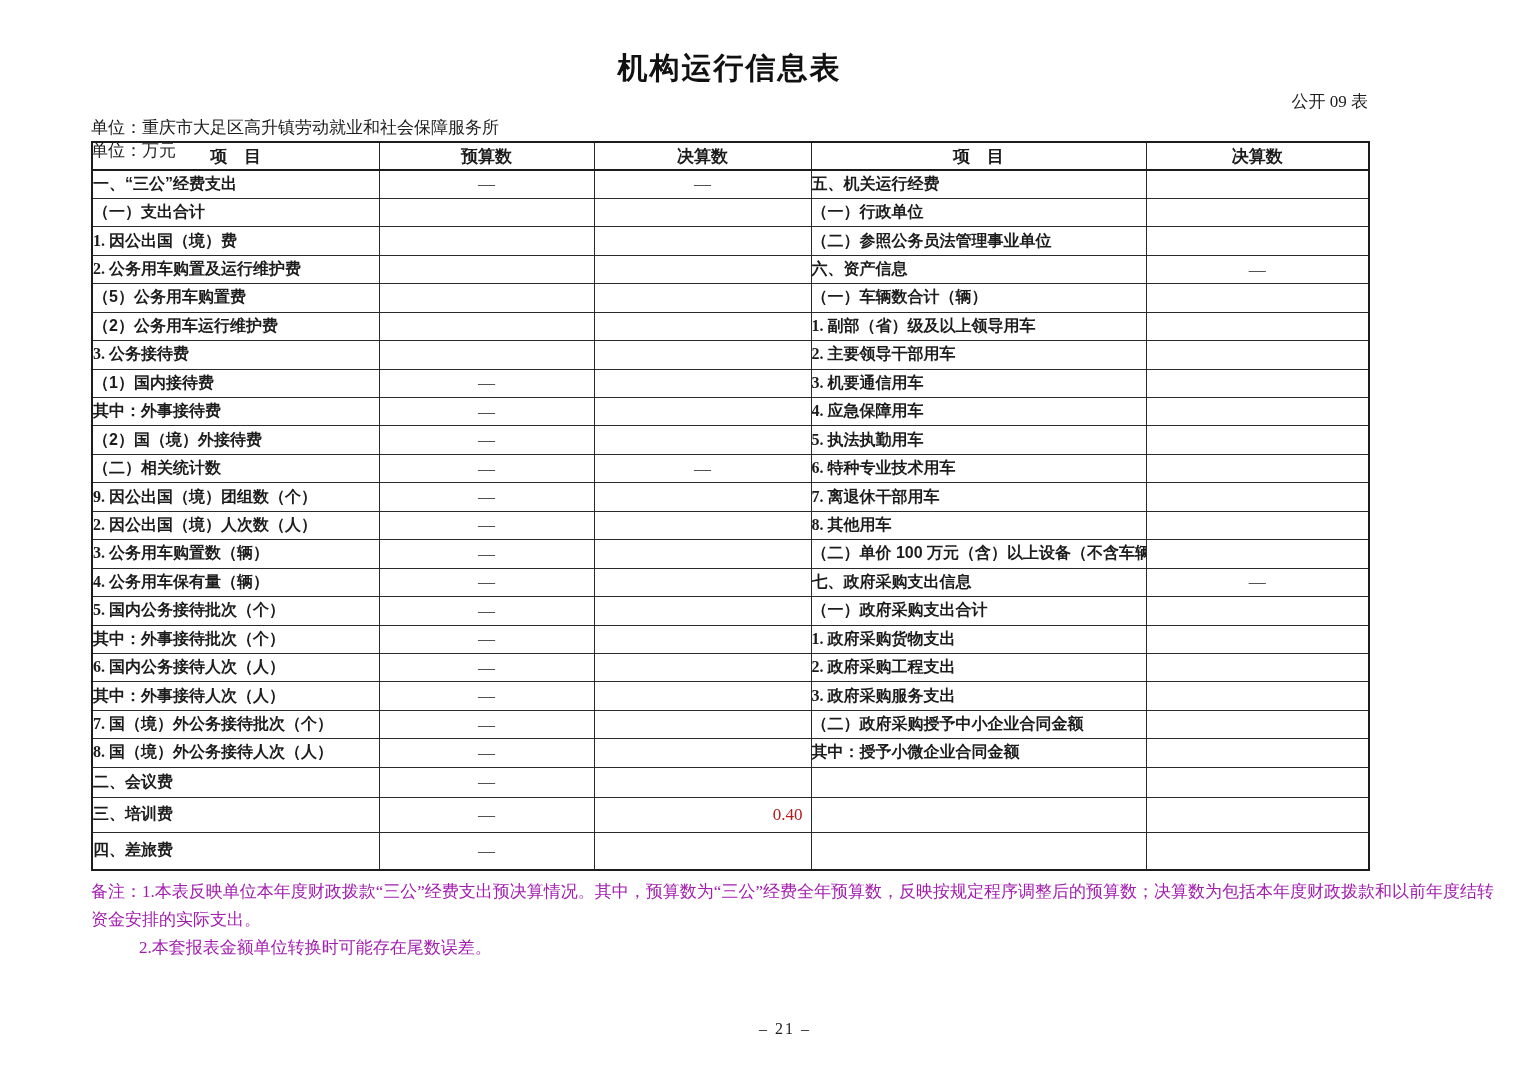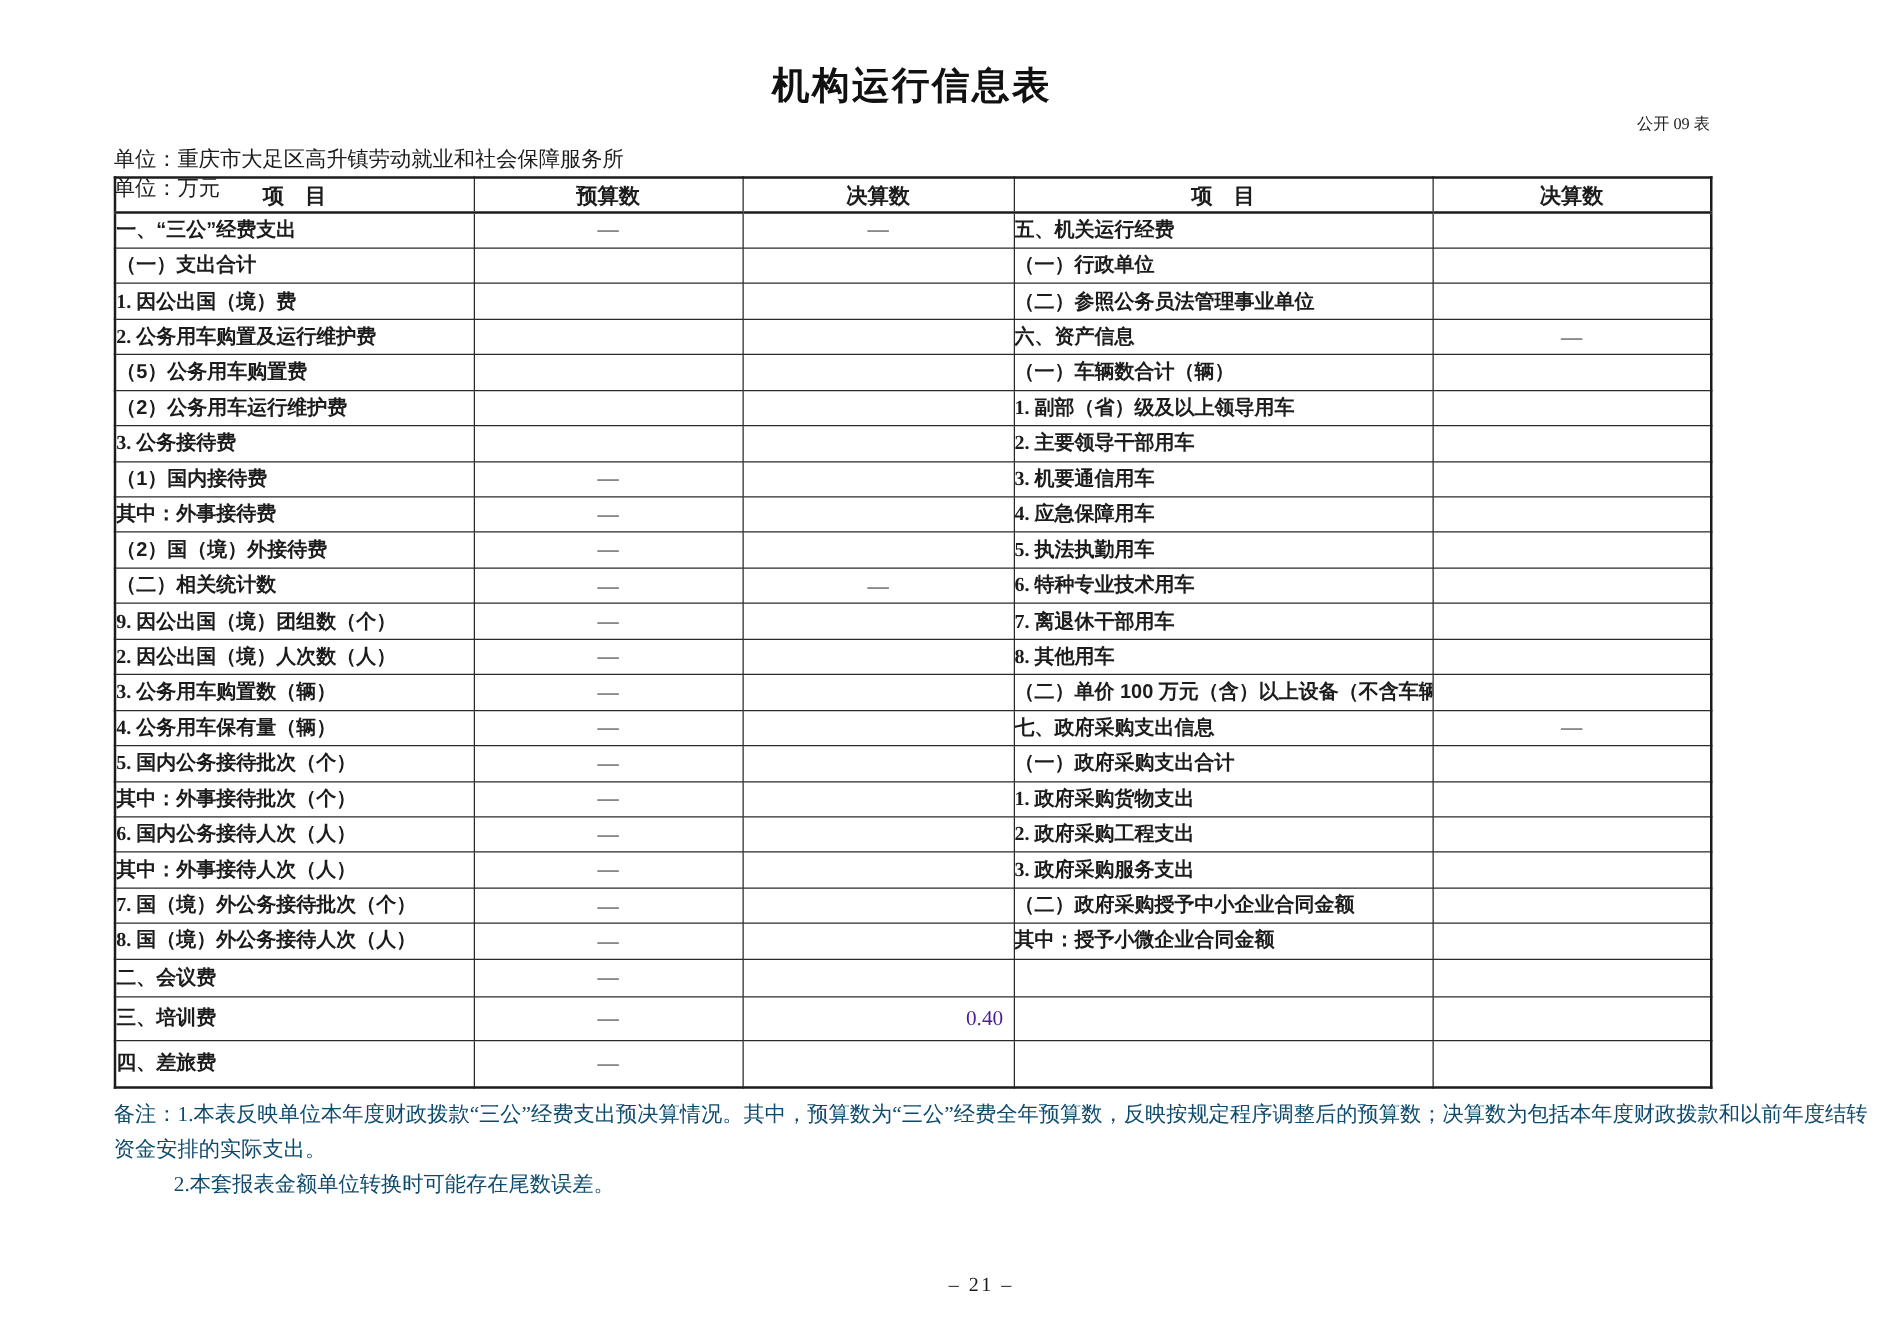--- a/index.html
+++ b/index.html
@@ -19,21 +19,21 @@
     font-family: "Liberation Sans", sans-serif;
     font-weight: 700;
     font-size: 30px;
     letter-spacing: 2px;
     color: #111;
   }
   .form-code {
     position: absolute;
     top: 90px; left: 91px; width: 1277px;
     text-align: right;
-    font-size: 13px;
+    font-size: 17px;
   }
   .unit-line {
     position: absolute;
     top: 116px; left: 91px; width: 1277px;
     display: flex;
     justify-content: space-between;
     font-size: 17px;
     flex-direction: column;
   }
   table.info-table {
@@ -66,32 +66,32 @@
     font-weight: 700;
     font-size: 16px;
     text-align: left;
   }
   td.mid { border-left: 2px solid #1c1c1c; }
   td.val {
     font-size: 17px;
     text-align: center;
     color: #333;
   }
-  td.val.num { text-align: right; padding-right: 8px; color: #4c1d95; }
+  td.val.num { text-align: right; padding-right: 8px; color: #b91c1c; }
   td.ind0 { padding-left: 3px; }
   td.ind1 { padding-left: 17px; }
   td.ind2 { padding-left: 30px; font-family: Liberation Serif, serif; }
   td.ind3 { padding-left: 45px; }
   td.ind4 { padding-left: 62px; }
   .notes {
     position: absolute;
     top: 878px; left: 91px; width: 1290px;
     font-size: 17px;
     line-height: 28px;
-    color: #0c4a6e;
+    color: #a21caf;
   }
   .notes .note-line { height: 28px; white-space: nowrap; }
   .notes .note-indent { padding-left: 48px; }
   .page-number {
     position: absolute;
     top: 1020px; left: 91px; width: 1388px;
     text-align: center;
     font-size: 16px;
     letter-spacing: 2px;
   }

